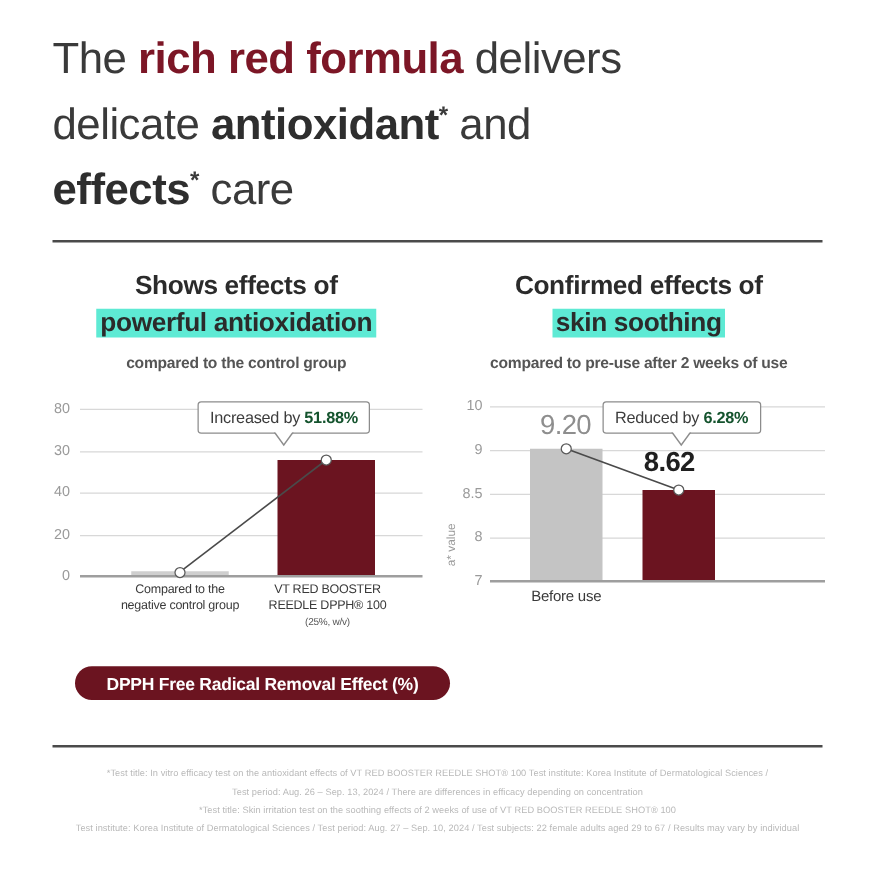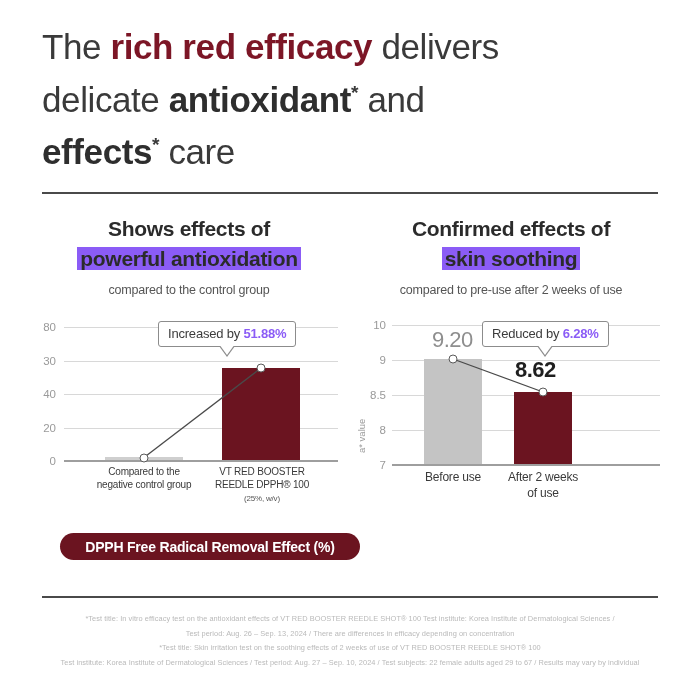--- a/index.html
+++ b/index.html
@@ -41,29 +41,29 @@
 
   .col-title {
     text-align: center;
     font-size: 21px;
     font-weight: 700;
     line-height: 30px;
     color: #2b2b2b;
     letter-spacing: -0.3px;
   }
   .col-title .hl {
-    background: #8b5cf6;
+    background: #5eead4;
     padding: 0 3px;
     box-decoration-break: clone;
     -webkit-box-decoration-break: clone;
   }
   .col-sub {
     text-align: center;
     font-size: 12.5px;
-    font-weight: 400;
+    font-weight: 700;
     color: #555555;
     margin-top: 9px;
     letter-spacing: -0.2px;
   }
 
   
   .plot { position: relative; margin-top: 16px; height: 200px; }
 
   .ytick {
     position: absolute;
@@ -117,21 +117,21 @@
     background: #ffffff;
     border: 1.4px solid #8c8c8c;
     border-radius: 3px;
     padding: 4px 9px 5px;
     font-size: 13px;
     color: #3c3c3c;
     white-space: nowrap;
     z-index: 8;
     letter-spacing: -0.2px;
   }
-  .callout b { font-weight: 700; color: #8b5cf6; }
+  .callout b { font-weight: 700; color: #14532d; }
   .callout .tail, .callout .tail-in {
     position: absolute;
     left: 50%;
     width: 0; height: 0;
     border-left: 8px solid transparent;
     border-right: 8px solid transparent;
   }
   .callout .tail {
     bottom: -11px; margin-left: -8px;
     border-top: 11px solid #8c8c8c;
@@ -188,21 +188,21 @@
     color: #b9b9b9;
     letter-spacing: 0.05px;
   }
 </style>
 </head>
 <body>
 
 <div class="page">
 
   <div class="headline">
-    <span><span>The </span><span class="em-red">rich red efficacy</span><span> delivers</span></span><br>
+    <span><span>The </span><span class="em-red">rich red formula</span><span> delivers</span></span><br>
     <span><span>delicate </span><span class="em-dark">antioxidant</span><sup>*</sup><span> and</span></span><br>
     <span><span class="em-dark">effects</span><sup>*</sup><span> care</span></span>
   </div>
 
   <div class="rule top"></div>
 
   <div class="col left">
     <div class="col-title">
       <span>Shows effects of</span><br>
       <span class="hl">powerful antioxidation</span>
@@ -287,24 +287,20 @@
 
       <div class="callout" style="left:130px; top:8px;">
         <span>Reduced by </span><b>6.28%</b>
         <span class="tail"></span>
         <span class="tail-in"></span>
       </div>
 
       <div class="xlabel big" style="left:56px; top:156px; width:90px;">
         <span>Before use</span>
       </div>
-      <div class="xlabel big" style="left:146px; top:156px; width:90px;">
-        <span>After 2 weeks</span><br>
-        <span>of use</span>
-      </div>
     </div>
   </div>
 
   <div class="pill">
     <span>DPPH Free Radical Removal Effect (%)</span>
   </div>
 
   <div class="rule bottom"></div>
 
   <div class="footnotes">

